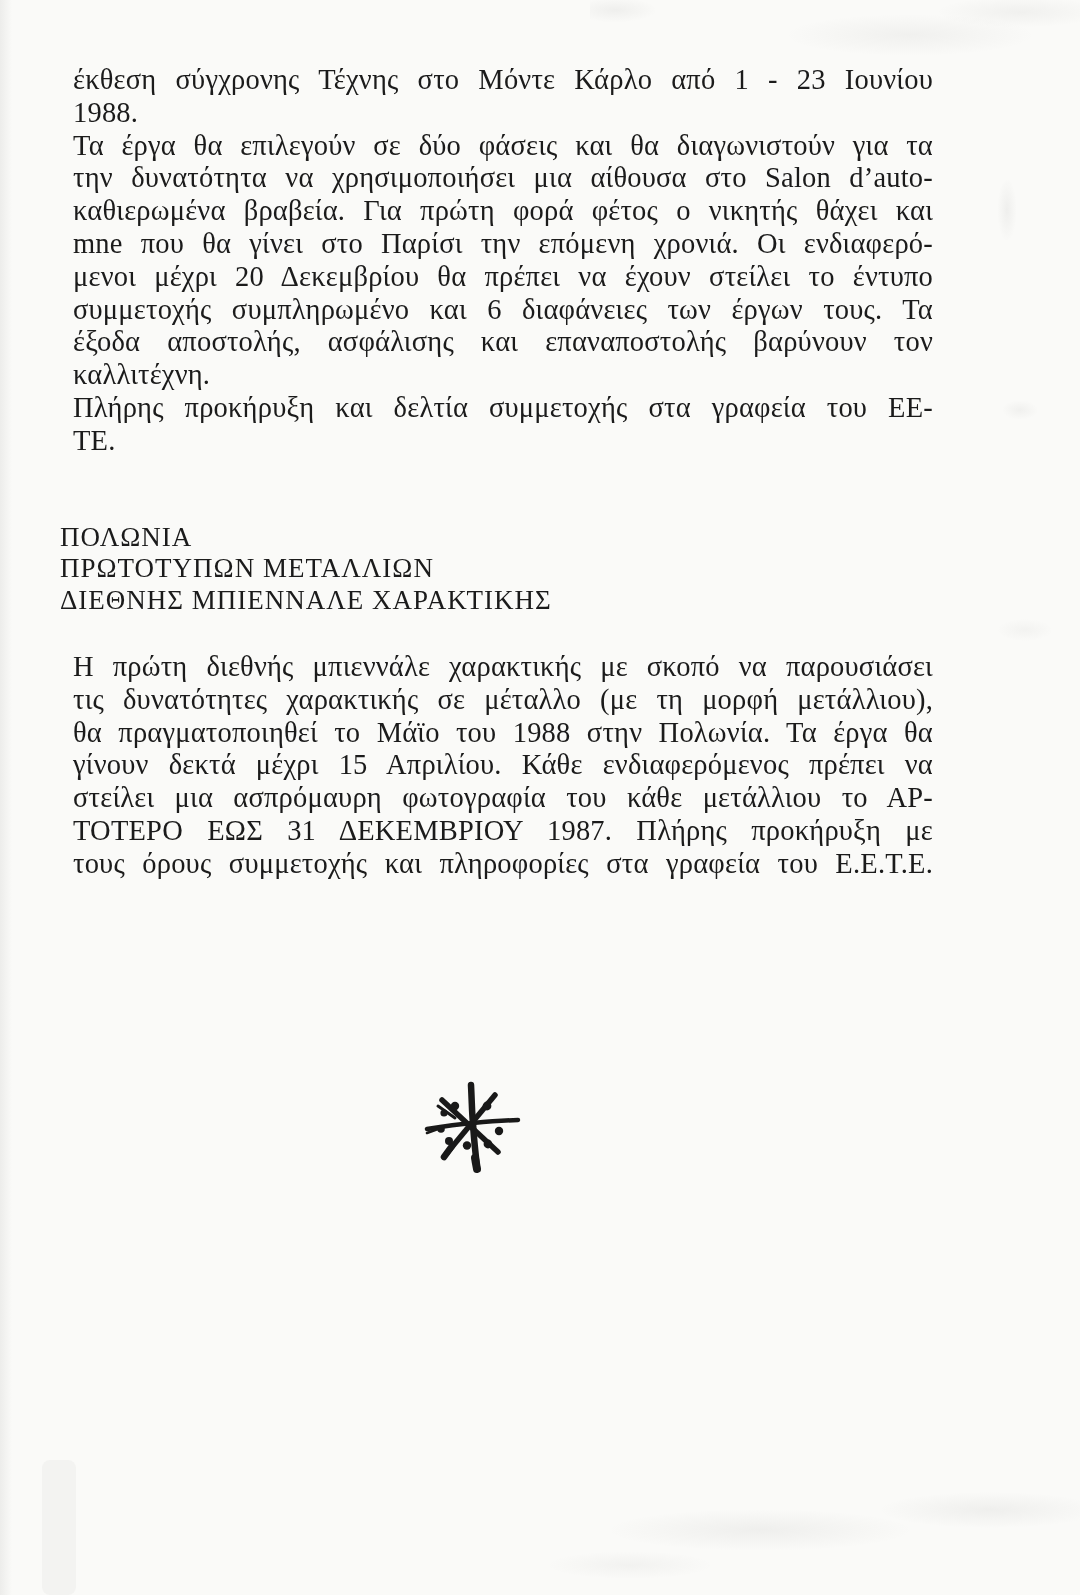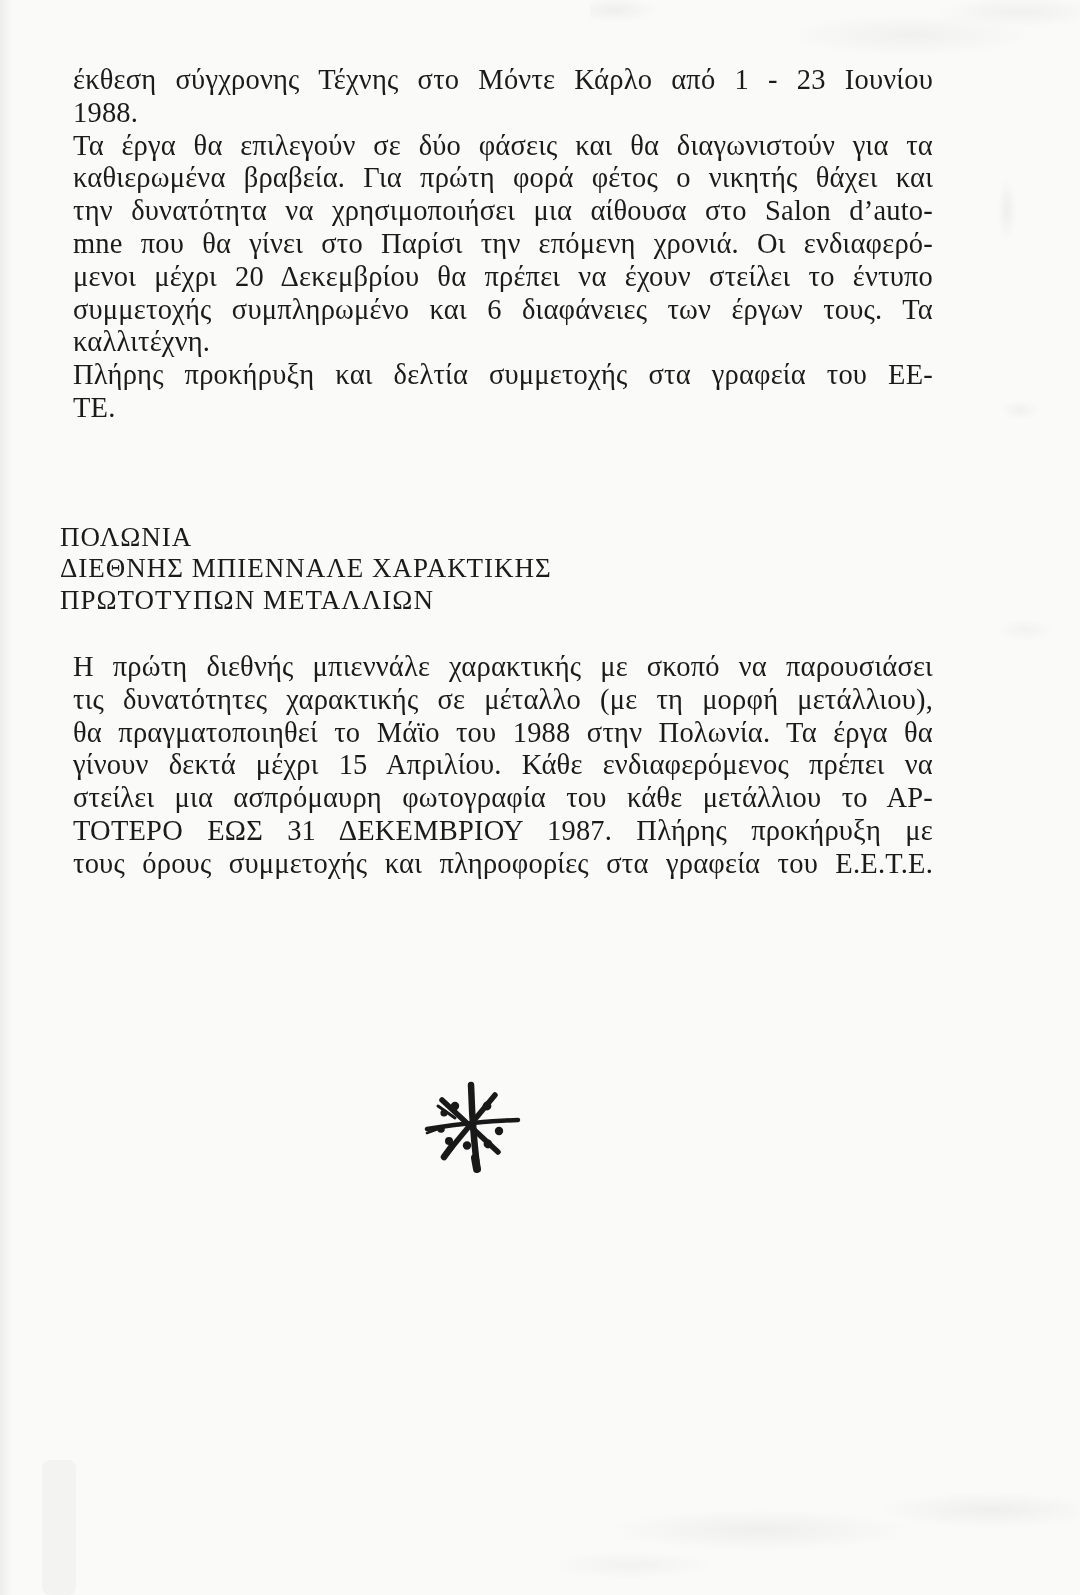--- a/index.html
+++ b/index.html
@@ -67,35 +67,36 @@
   <div class="noise n-rightedge"></div>
   <div class="noise n-bottom"></div>
   <div class="noise n-leftedge"></div>
   <div class="noise n-leftband"></div>
 
   <section class="body-text sec1">
 
   <div class="line">έκθεση σύγχρονης Τέχνης στο Μόντε Κάρλο από 1 - 23 Ιουνίου</div>
       <div class="line end">1988.</div>
       <div class="line">Τα έργα θα επιλεγούν σε δύο φάσεις και θα διαγωνιστούν για τα</div>
+      <div class="line">την δυνατότητα να χρησιμοποιήσει μια αίθουσα στο Salon d’auto-</div>
       <div class="line">καθιερωμένα βραβεία. Για πρώτη φορά φέτος ο νικητής θάχει και</div>
-      <div class="line">την δυνατότητα να χρησιμοποιήσει μια αίθουσα στο Salon d’auto-</div>
       <div class="line">mne που θα γίνει στο Παρίσι την επόμενη χρονιά. Οι ενδιαφερό-</div>
       <div class="line">μενοι μέχρι 20 Δεκεμβρίου θα πρέπει να έχουν στείλει το έντυπο</div>
       <div class="line">συμμετοχής συμπληρωμένο και 6 διαφάνειες των έργων τους. Τα</div>
+      <div class="line">έξοδα αποστολής, ασφάλισης και επαναποστολής βαρύνουν τον</div>
       <div class="line end">καλλιτέχνη.</div>
       <div class="line">Πλήρης προκήρυξη και δελτία συμμετοχής στα γραφεία του ΕΕ-</div>
       <div class="line end">ΤΕ.</div>
     </section>
 
   <section class="heading">
 
   <div class="hline">ΠΟΛΩΝΙΑ</div>
+      <div class="hline">ΠΡΩΤΟΤΥΠΩΝ ΜΕΤΑΛΛΙΩΝ</div>
       <div class="hline">ΔΙΕΘΝΗΣ ΜΠΙΕΝΝΑΛΕ ΧΑΡΑΚΤΙΚΗΣ</div>
-      <div class="hline">ΠΡΩΤΟΤΥΠΩΝ ΜΕΤΑΛΛΙΩΝ</div>
     </section>
 
   <section class="body-text sec2">
 
   <div class="line">Η πρώτη διεθνής μπιεννάλε χαρακτικής με σκοπό να παρουσιάσει</div>
       <div class="line">τις δυνατότητες χαρακτικής σε μέταλλο (με τη μορφή μετάλλιου),</div>
       <div class="line">θα πραγματοποιηθεί το Μάϊο του 1988 στην Πολωνία. Τα έργα θα</div>
       <div class="line">γίνουν δεκτά μέχρι 15 Απριλίου. Κάθε ενδιαφερόμενος πρέπει να</div>
       <div class="line">στείλει μια ασπρόμαυρη φωτογραφία του κάθε μετάλλιου το ΑΡ-</div>
       <div class="line">ΤΟΤΕΡΟ ΕΩΣ 31 ΔΕΚΕΜΒΡΙΟΥ 1987. Πλήρης προκήρυξη με</div>

